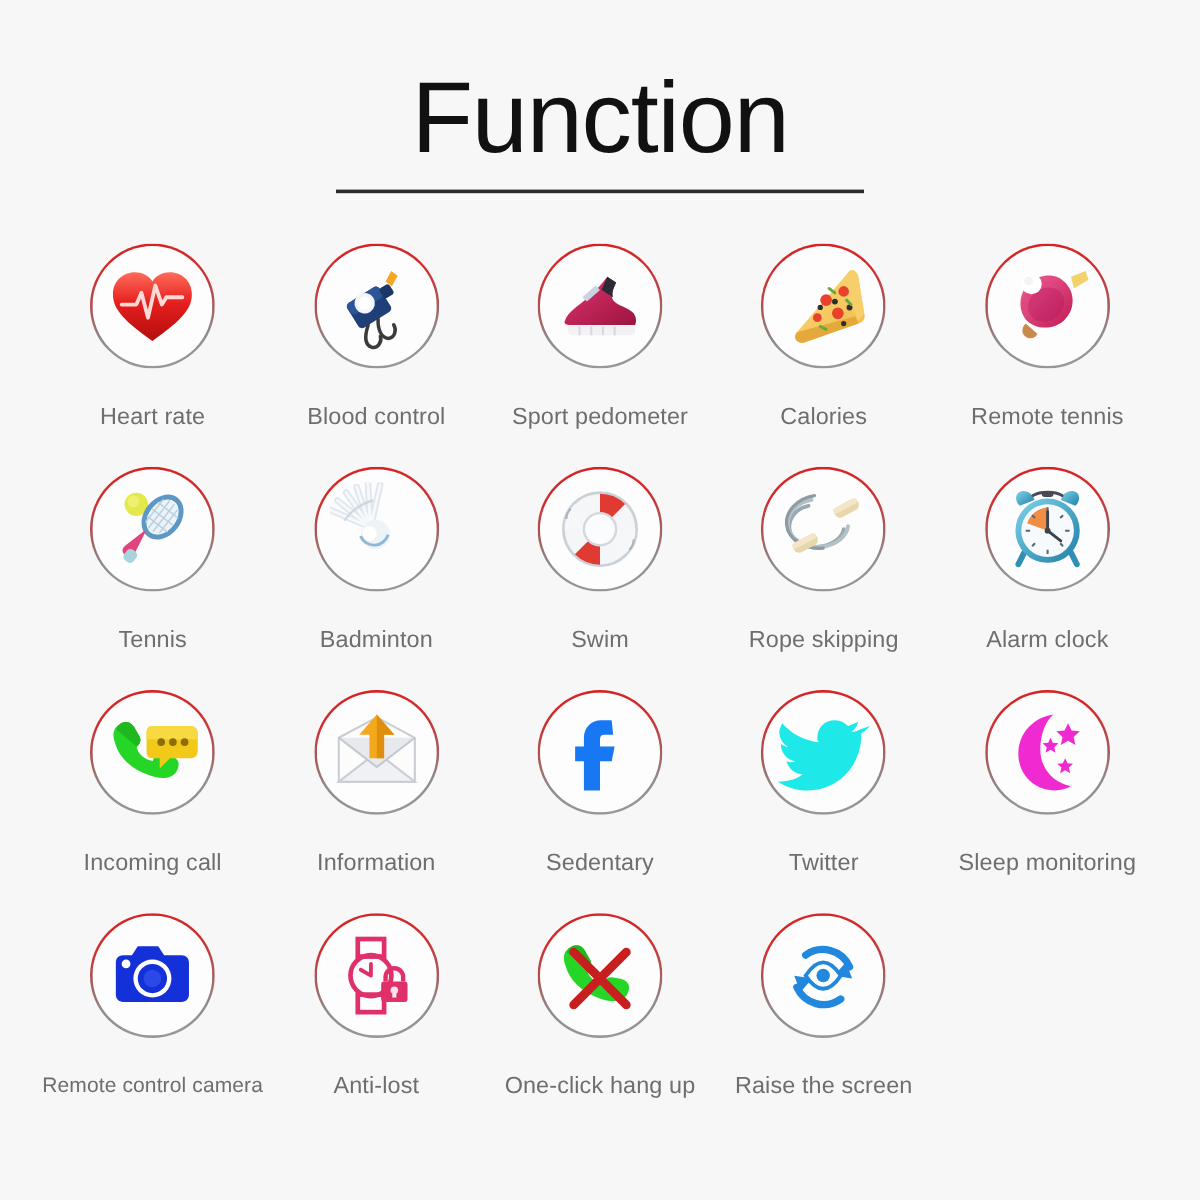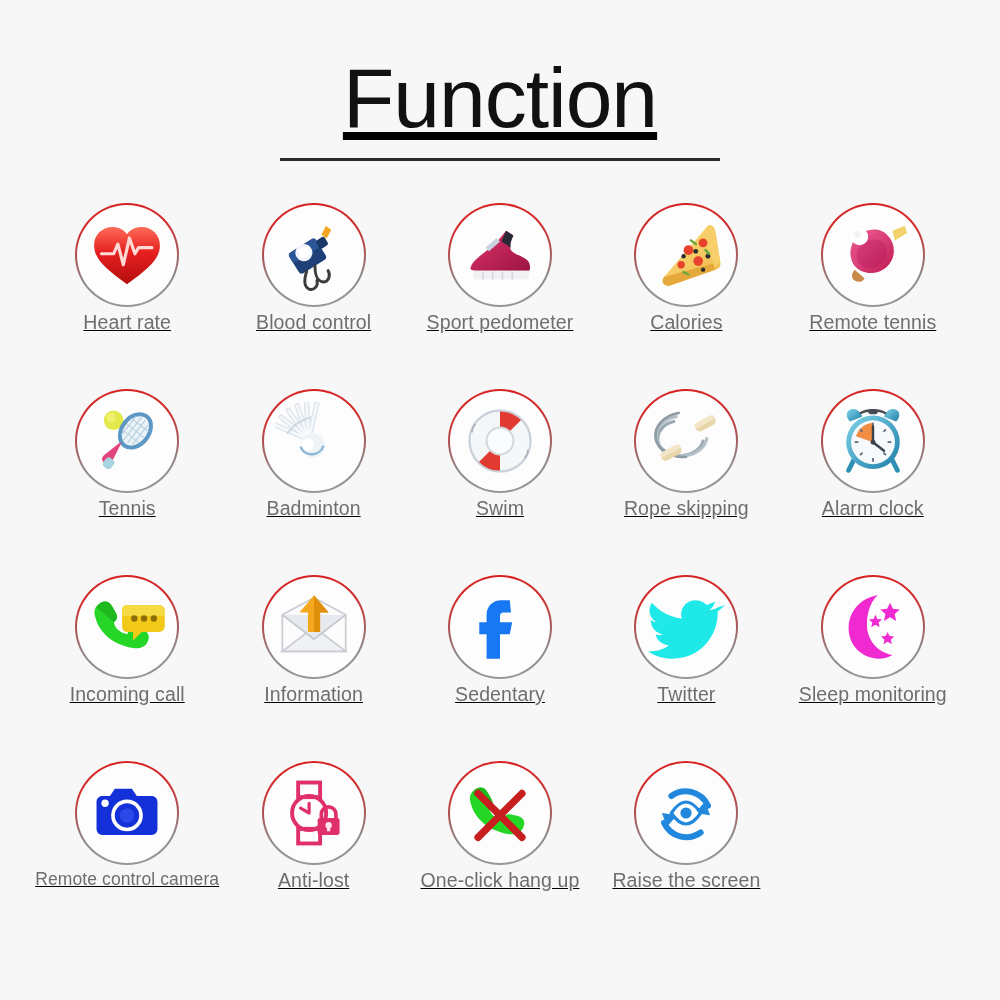--- a/index.html
+++ b/index.html
@@ -2,21 +2,21 @@
 <html><head>
 <meta charset="utf-8">
 <style>
   * { margin:0; padding:0; box-sizing:border-box; }
   html,body {
     width:1000px; height:1000px;
     background:#f7f7f7;
     font-family:"Liberation Sans", sans-serif;
     overflow:hidden;
   }
-  .page { position:relative; width:1000px; height:1000px;text-decoration:underline; }
+  .page { position:relative; width:1000px; height:1000px; }
 
   
   .header { padding-top:54px; text-align:center; }
   .title {
     font-size:84px;
     font-weight:400;
     letter-spacing:-1px;
     color:#111;
     line-height:1.05;
     font-family:"Liberation Sans", sans-serif;
@@ -50,21 +50,21 @@
     background:
       linear-gradient(#fdfdfd,#fdfdfd) padding-box,
       linear-gradient(175deg, #d81f1f 0%, #cf3030 28%, #a85a5a 52%, #8d8d8d 74%, #9a9a9a 100%) border-box;
     border:2px solid transparent;
     display:flex; align-items:center; justify-content:center;
   }
   .ring .art { width:78px; height:78px; display:block; }
 
   
   .label {
-    margin-top:4px;
+    margin-top:29px;
     font-size:19.5px;
     color:#6e6e6e;
     text-align:center;
     white-space:nowrap;
     letter-spacing:0.1px;
     font-family:"Liberation Sans", sans-serif;
   }
   .label.sm { font-size:17.5px; }
 </style>
 </head>

